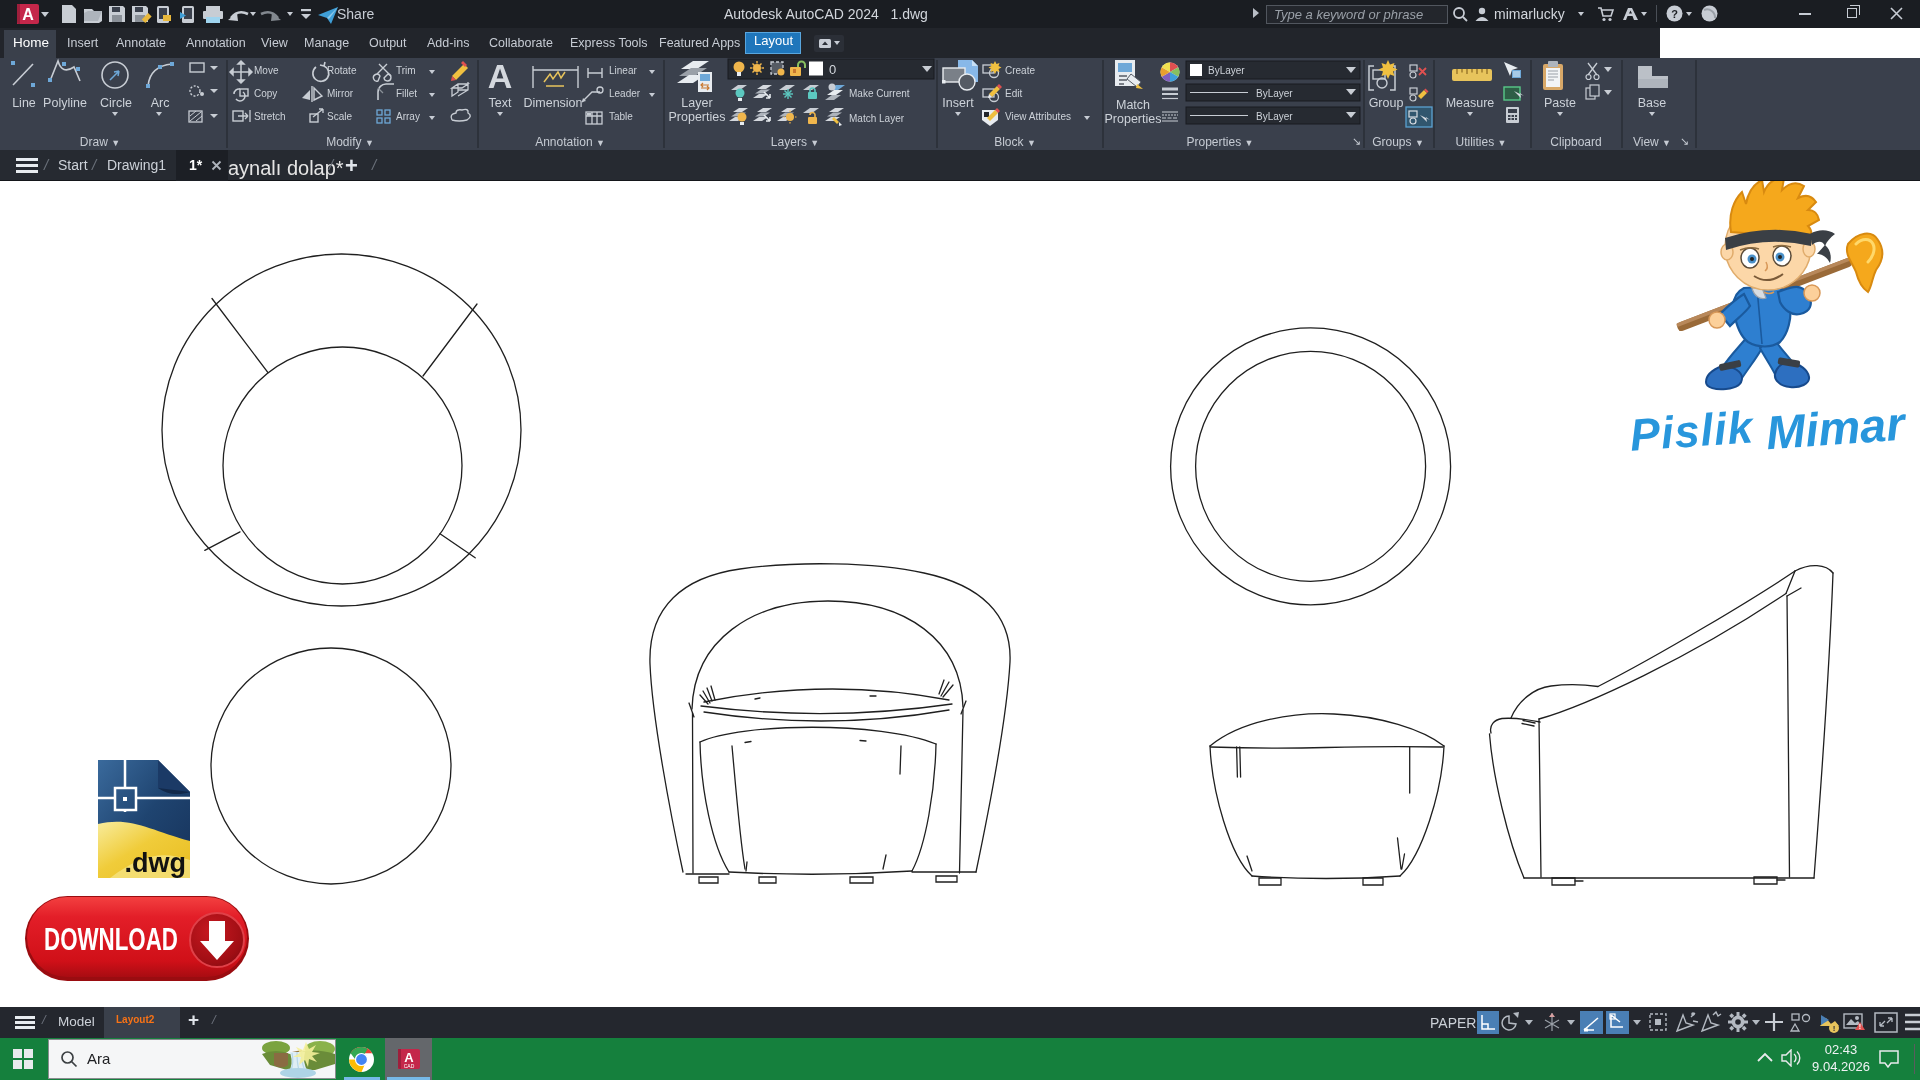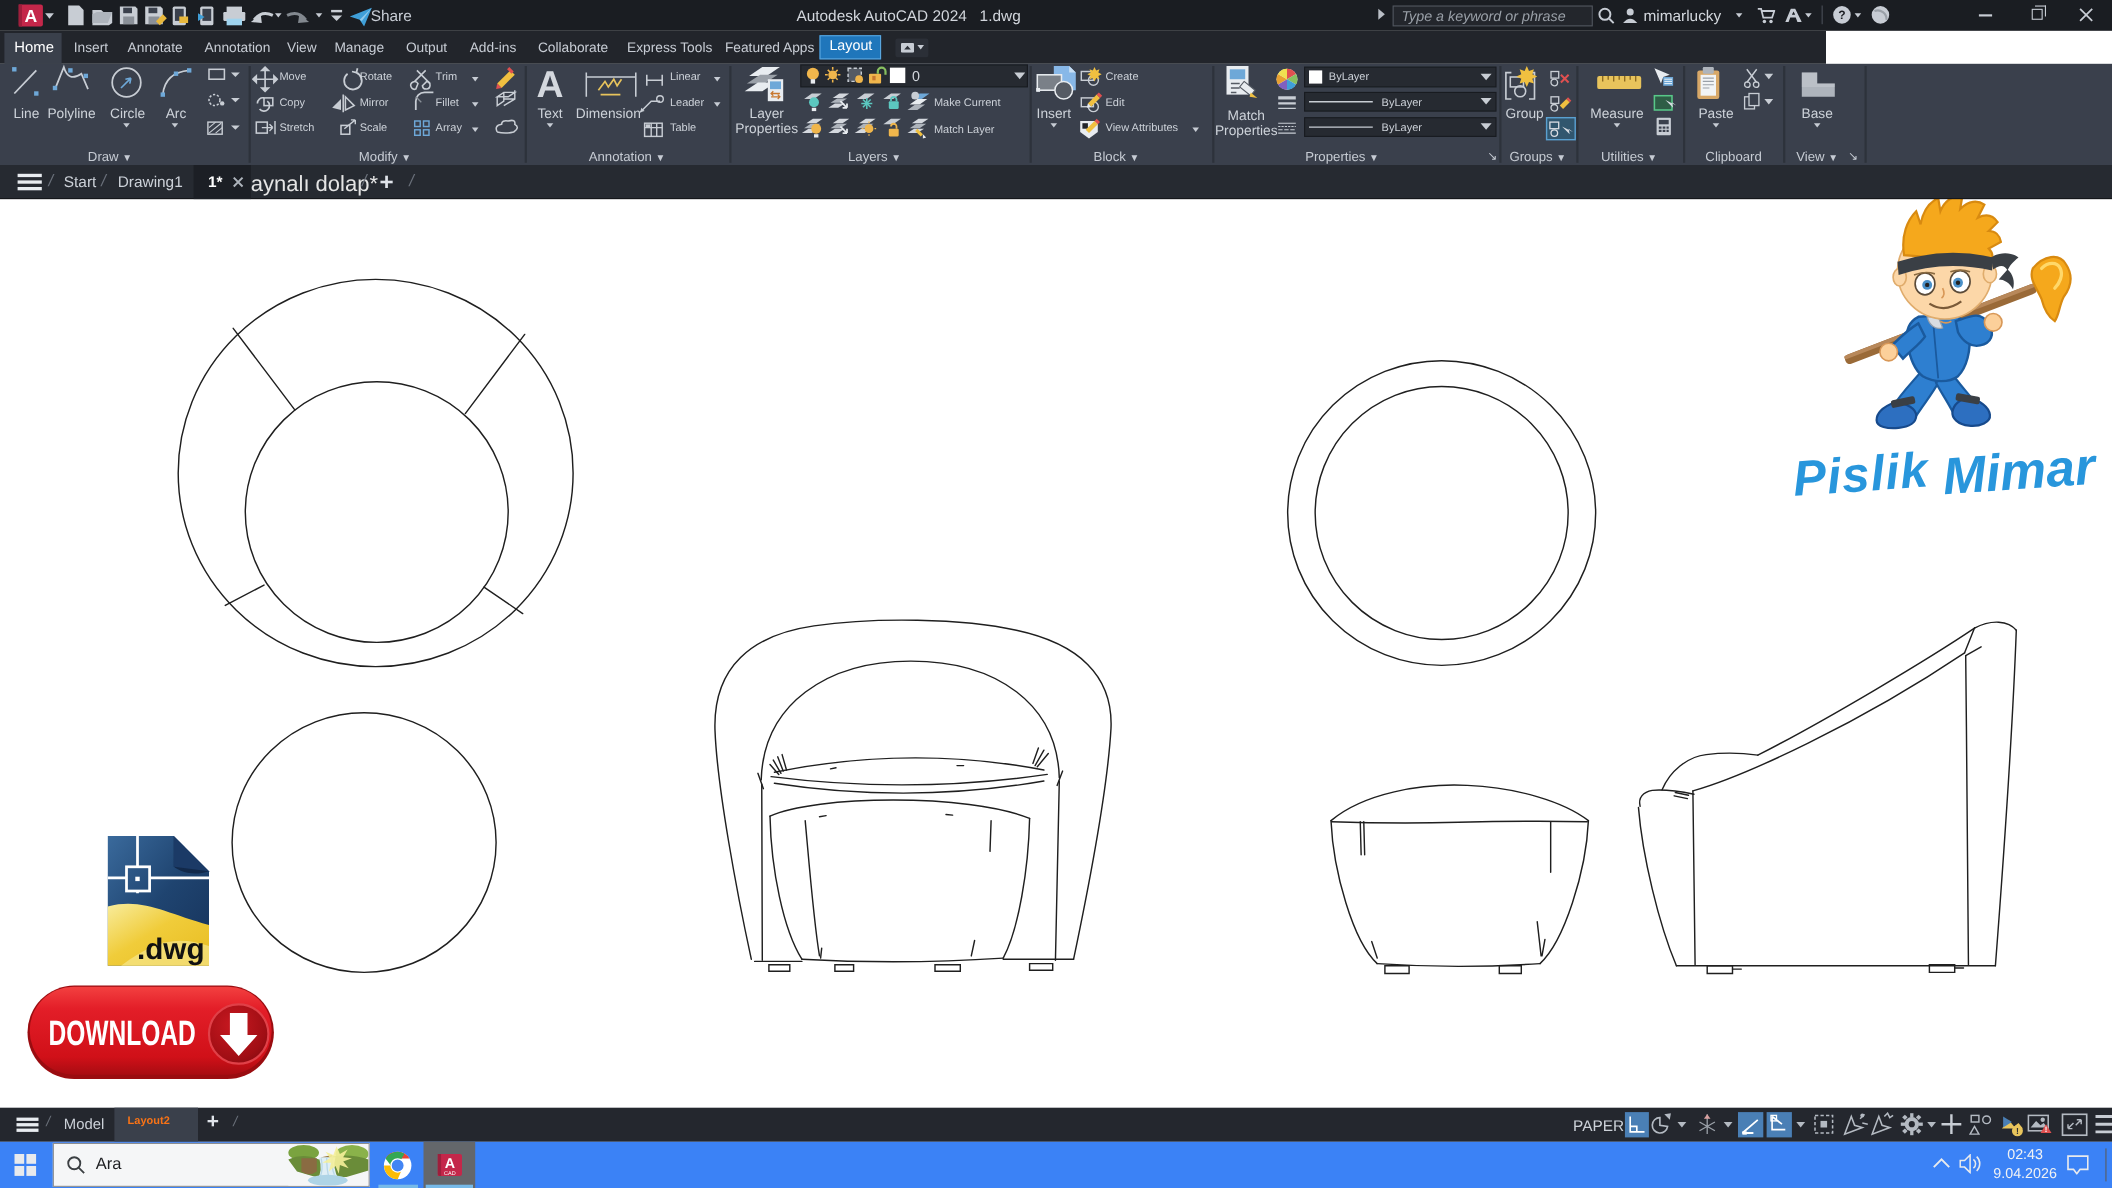--- a/index.html
+++ b/index.html
@@ -12,21 +12,21 @@
   #menubar { position:absolute; left:0; top:28px; width:1660px; height:30px; background:#22252b; }
   .mtab { position:absolute; top:0; height:30px; line-height:30px; color:#c7ccd4; font-size:12.5px; }
   #ribbon { position:absolute; left:0; top:58px; width:1920px; height:92px; background:#3a404c; }
   .rsep { position:absolute; top:2px; width:2px; height:88px; background:#2d323b; }
   .rlabel { position:absolute; top:76px; height:16px; line-height:16px; font-size:12px; color:#c6cbd3; text-align:center; }
   .rtext { position:absolute; font-size:10px; color:#cdd2d9; line-height:16px; }
   .biglabel { position:absolute; font-size:12.5px; color:#cdd2d9; text-align:center; }
   #filetabs { position:absolute; left:0; top:150px; width:1920px; height:31px; background:#262a31; border-bottom:1px solid #14161a;}
   #canvas { position:absolute; left:0; top:181px; width:1920px; height:826px; background:#ffffff; }
   #statusbar { position:absolute; left:0; top:1007px; width:1920px; height:31px; background:#24272e; }
-  #taskbar { position:absolute; left:0; top:1038px; width:1920px; height:42px; background:#3b82f6; }
+  #taskbar { position:absolute; left:0; top:1038px; width:1920px; height:42px; background:#15803d; }
   .caret { position:absolute; width:0; height:0; border-left:4px solid transparent; border-right:4px solid transparent; border-top:5px solid #c7ccd4; }
   .caret.sm { border-left-width:3px; border-right-width:3px; border-top-width:4px; }
   .slash { position:absolute; color:#6a707a; font-size:15px; font-style:italic; }
   svg { display:block; }
 </style>
 </head>
 <body>
 <div id="root">
   <div id="canvas">
     <svg width="1920" height="826" viewBox="0 0 1920 826">

